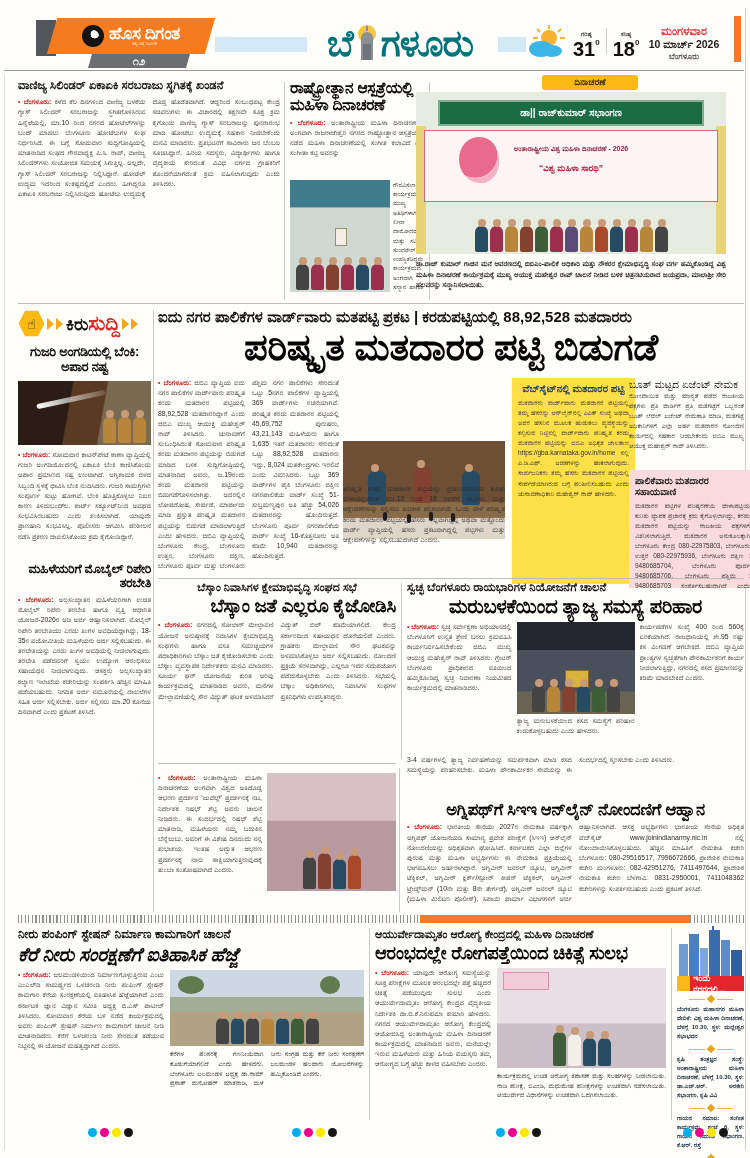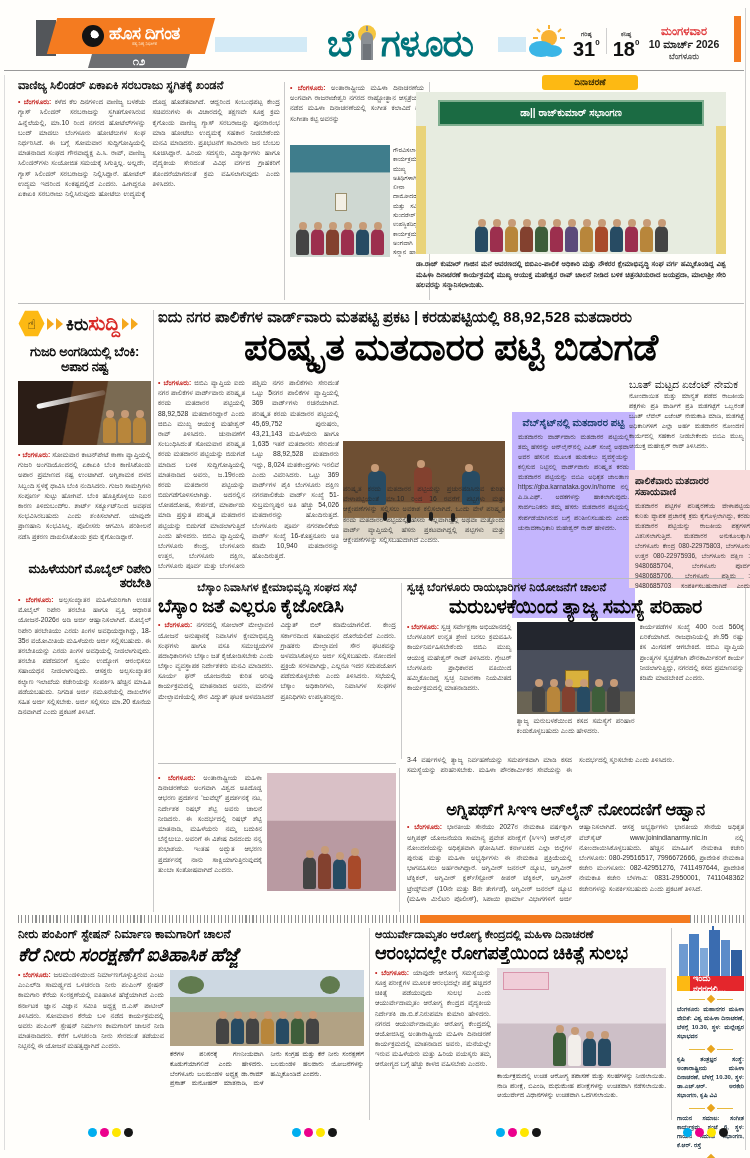--- a/index.html
+++ b/index.html
@@ -46,21 +46,21 @@
   .prow{position:absolute;left:0;right:0;bottom:2px;text-align:center;white-space:nowrap;}
   
   #hex{width:27px;height:27px;background:#fdb913;display:flex;align-items:center;justify-content:center;
        clip-path:polygon(26% 3%,74% 3%,98% 50%,74% 97%,26% 97%,2% 50%);font-size:14px;color:#111;}
   .chev{width:0;height:0;border-left:7px solid #f5a81c;border-top:6px solid transparent;border-bottom:6px solid transparent;margin-left:2px;}
   .kiru-a{color:#101010;font-weight:800;font-size:17px;}
   .kiru-b{color:#d92b27;font-weight:800;font-size:20px;}
   
   .softbox{padding:5px 6px;overflow:hidden;}
   .softbox .bx-h{font-weight:800;text-align:center;line-height:1.2;margin-bottom:3px;}
-  #webbox{background:#c4b5fd;margin-top:34px;} #webbox .bx-h{color:#1b3f6e;font-size:10px;}
+  #webbox{background:#fde047;} #webbox .bx-h{color:#1b3f6e;font-size:10px;}
   #helpbox{background:#f9dbdb;} #helpbox .bx-h{color:#161616;font-size:9.5px;text-align:left;}
   #boothbox .bx-h{color:#0d0d0d;font-size:10.5px;text-align:left;}
   .bx-b{font-size:6.5px;line-height:1.55;text-align:justify;color:#333;}
   
   #ev-tab{background:#fdb913;border-radius:3px;display:flex;align-items:center;justify-content:center;
           font-size:9px;font-weight:800;color:#3a2b00;}
   #ev-photo{background:#e7ece0;}
   #ev-banner{position:absolute;left:22px;right:22px;top:8px;height:22px;background:#1b6b43;border:2px solid #7fae8f;
              display:flex;align-items:center;justify-content:center;color:#fff;font-weight:800;font-size:10px;}
   #ev-back{position:absolute;left:8px;right:8px;top:38px;height:70px;background:#fdf4f6;border:1px solid #d96a7e;}
@@ -168,40 +168,45 @@
   <div class="abs" style="left:18px;top:79px;width:262px;">
     <div class="kick" style="font-size:11.5px;">ವಾಣಿಜ್ಯ ಸಿಲಿಂಡರ್ ಏಕಾಏಕಿ ಸರಬರಾಜು ಸ್ಥಗಿತಕ್ಕೆ ಖಂಡನೆ</div>
     <div class="bd c2" style="height:172px;margin-top:5px;">
       <span class="dl">• ಬೆಂಗಳೂರು:</span>
       <span>ಕಳೆದ ಕೆಲ ದಿನಗಳಿಂದ ವಾಣಿಜ್ಯ ಬಳಕೆಯ ಗ್ಯಾಸ್ ಸಿಲಿಂಡರ್ ಸರಬರಾಜನ್ನು ಸ್ಥಗಿತಗೊಳಿಸಿರುವ ಹಿನ್ನೆಲೆಯಲ್ಲಿ, ಮಾ.10 ರಿಂದ ನಗರದ ಹೋಟೆಲ್‌ಗಳನ್ನು ಬಂದ್ ಮಾಡಲು ಬೆಂಗಳೂರು ಹೋಟೆಲುಗಳ ಸಂಘ ನಿರ್ಧರಿಸಿದೆ. ಈ ಬಗ್ಗೆ ಸೋಮವಾರ ಸುದ್ದಿಗೋಷ್ಠಿಯಲ್ಲಿ ಮಾತನಾಡಿದ ಸಂಘದ ಗೌರವಾಧ್ಯಕ್ಷ ಪಿ.ಸಿ. ರಾವ್, ವಾಣಿಜ್ಯ ಸಿಲಿಂಡರ್‌ಗಳು ಸಂಯೋಜಿತ ಸಮಯಕ್ಕೆ ಸಿಗುತ್ತಿಲ್ಲ. ಅಲ್ಲದೇ, ಗ್ಯಾಸ್ ಸಿಲಿಂಡರ್ ಸರಬರಾಜನ್ನು ನಿಲ್ಲಿಸಿದ್ದಾರೆ. ಹೋಟೆಲ್ ಉದ್ಯಮ ಇದರಿಂದ ಸಂಕಷ್ಟದಲ್ಲಿದೆ ಎಂದರು. ಹೀಗಿದ್ದರೂ ಏಕಾಏಕಿ ಸರಬರಾಜು ನಿಲ್ಲಿಸಿರುವುದು ಹೋಟೆಲು ಉದ್ಯಮಕ್ಕೆ ದೊಡ್ಡ ಹೊಡೆತವಾಗಿದೆ. ಆದ್ದರಿಂದ ಸಂಬಂಧಪಟ್ಟ ಕೇಂದ್ರ ಸಚಿವರುಗಳು ಈ ವಿಚಾರದಲ್ಲಿ ತಕ್ಷಣವೇ ಸೂಕ್ತ ಕ್ರಮ ಕೈಗೊಂಡು ವಾಣಿಜ್ಯ ಗ್ಯಾಸ್ ಸರಬರಾಜನ್ನು ಪುನರಾರಂಭ ಮಾಡಿ ಹೋಟೆಲು ಉದ್ಯಮಕ್ಕೆ ಸಹಕಾರ ನೀಡಬೇಕೆಂದು ಮನವಿ ಮಾಡಿದರು. ಪ್ರತಿಭಟನೆಗೆ ಸಾವಿರಾರು ಜನ ಬೆಂಬಲ ಸೂಚಿಸಿದ್ದಾರೆ. ಹಿರಿಯ ಸದಸ್ಯರು, ವಿದ್ಯಾರ್ಥಿಗಳು ಹಾಗೂ ವೈದ್ಯಕೀಯ ಸೇರಿದಂತೆ ವಿವಿಧ ವರ್ಗದ ಗ್ರಾಹಕರಿಗೆ ತೊಂದರೆಯಾಗದಂತೆ ಕ್ರಮ ವಹಿಸಲಾಗುವುದು ಎಂದು ತಿಳಿಸಿದರು.</span>
     </div>
   </div>
   <div class="vr" style="left:284px;top:82px;height:218px;"></div>
 
   <div class="abs" style="left:290px;top:79px;width:134px;">
+    <div class="hl" style="font-size:15.5px;">ರಾಷ್ಟ್ರೋತ್ಥಾನ ಆಸ್ಪತ್ರೆಯಲ್ಲಿ ಮಹಿಳಾ ದಿನಾಚರಣೆ</div>
     <div class="bd" style="height:60px;margin-top:4px;">
       <span class="dl">• ಬೆಂಗಳೂರು:</span>
       <span>ಅಂತಾರಾಷ್ಟ್ರೀಯ ಮಹಿಳಾ ದಿನಾಚರಣೆಯ ಅಂಗವಾಗಿ ರಾಜರಾಜೇಶ್ವರಿ ನಗರದ ರಾಷ್ಟ್ರೋತ್ಥಾನ ಆಸ್ಪತ್ರೆಯಲ್ಲಿ ನಡೆದ ಮಹಿಳಾ ದಿನಾಚರಣೆಯಲ್ಲಿ ಸಂಗೀತ ಕಲಾವಿದೆ ಡಾ. ಸಂಗೀತಾ ಕಟ್ಟಿ ಅವರನ್ನು</span>
     </div>
     <div style="display:flex;gap:3px;margin-top:2px;">
       <div class="photo" id="ph-rash" style="width:100px;height:112px;flex:0 0 auto;">
         <span class="award" style="left:45px;top:48px;"></span>
         <span class="prow"><span class="person ph"></span><span class="person pc"></span><span class="person pa"></span><span class="person pc"></span><span class="person pb"></span><span class="person pc"></span></span>
       </div>
       <div class="bd" style="width:30px;height:112px;font-size:6.2px;">ಗೌರವಿಸಲಾಯಿತು. ಕಾರ್ಯಕ್ರಮದಲ್ಲಿ ಮುಖ್ಯ ಅತಿಥಿಗಳಾಗಿ ಲೀನಾ ದಾಮೋದರ್ ಮತ್ತು ಸವಿತಾ ಸುಂದರೇಶ್ ಉಪಸ್ಥಿತರಿದ್ದರು. ಕಾರ್ಯಕ್ರಮದ ಅಂಗವಾಗಿ ಸನ್ಮಾನ ಹಾಗೂ ಸಾಂಸ್ಕೃತಿಕ ಕಾರ್ಯಕ್ರಮಗಳು ನಡೆದವು. ಆರೋಗ್ಯ ಸೇವಾ ಕ್ಷೇತ್ರದಲ್ಲಿ ಮಹಿಳೆಯರ ಸೇವೆ ಸ್ಮರಣೀಯ ಎಂದು ಬಣ್ಣಿಸಿದರು.</div>
     </div>
   </div>
   <div class="vr" style="left:429px;top:82px;height:218px;"></div>
 
   <div class="abs" style="left:416px;top:75px;width:310px;height:230px;">
     <div class="abs" id="ev-tab" style="left:126px;top:0;width:96px;height:15px;">ದಿನಾಚರಣೆ</div>
     <div class="abs photo" id="ev-photo" style="left:0;top:17px;width:310px;height:162px;">
       <div id="ev-side-l"></div>
       <div id="ev-side-r"></div>
       <div id="ev-banner">ಡಾ|| ರಾಜ್‌ಕುಮಾರ್ ಸಭಾಂಗಣ</div>
+      <div id="ev-back">
+        <div class="ev-line" style="font-size:7px;margin-top:14px;">ಅಂತಾರಾಷ್ಟ್ರೀಯ ವಿಶ್ವ ಮಹಿಳಾ ದಿನಾಚರಣೆ - 2026</div>
+        <div class="ev-line" style="font-size:8.5px;color:#b1203c;margin-top:10px;">“ವಿಶ್ವ ಮಹಿಳಾ ಸಾರಥಿ”</div>
+      </div>
       <span class="prow"><span class="person pb"></span><span class="person pc"></span><span class="person pd"></span><span class="person pa"></span><span class="person pe"></span><span class="person pc"></span><span class="person pf"></span><span class="person pd"></span><span class="person pg"></span><span class="person pb"></span><span class="person pc"></span><span class="person pd"></span><span class="person ph"></span></span>
     </div>
     <div class="abs bd" style="left:0;top:184px;width:310px;height:44px;font-size:7px;font-weight:600;">ಡಾ.ರಾಜ್ ಕುಮಾರ್ ಗಾಜಿನ ಮನೆ ಆವರಣದಲ್ಲಿ ಬಿಬಿಎಂ-ಪಾಲಿಕೆ ಅಧಿಕಾರಿ ಮತ್ತು ನೌಕರರ ಕ್ಷೇಮಾಭಿವೃದ್ಧಿ ಸಂಘ ವರ್ಗ ಹಮ್ಮಿಕೊಂಡಿದ್ದ ವಿಶ್ವ ಮಹಿಳಾ ದಿನಾಚರಣೆ ಕಾರ್ಯಕ್ರಮಕ್ಕೆ ಮುಖ್ಯ ಆಯುಕ್ತ ಮಹೇಶ್ವರ ರಾವ್ ಚಾಲನೆ ನೀಡಿದ ಬಳಿಕ ಚಿತ್ರನಟಿಯರಾದ ಜಯಪ್ರದಾ, ಮಾಲಾಶ್ರೀ ಸೇರಿ ಹಲವರನ್ನು ಸನ್ಮಾನಿಸಲಾಯಿತು.</div>
   </div>
   <div class="hr" style="left:18px;top:303px;width:726px;"></div>
 
   <div class="abs" style="left:18px;top:310px;width:133px;">
     <div style="display:flex;align-items:center;">
       <span id="hex">☝</span>
       <span class="chev"></span>
@@ -259,21 +264,21 @@
   <div class="abs" style="left:18px;top:562px;width:133px;">
     <div class="hl" style="font-size:12.5px;text-align:right;">ಮಹಿಳೆಯರಿಗೆ ಮೊಬೈಲ್ ರಿಪೇರಿ ತರಬೇತಿ</div>
     <div class="bd" style="height:300px;margin-top:5px;">
       <span class="dl">• ಬೆಂಗಳೂರು:</span>
       <span>ಅಲ್ಪಸಂಖ್ಯಾತರ ಮಹಿಳೆಯರಿಗಾಗಿ ಉಚಿತ ಮೊಬೈಲ್ ರಿಪೇರಿ ತರಬೇತಿ ಹಾಗೂ ವೃತ್ತಿ ಆಧಾರಿತ ಯೋಜನೆ-2026ರ ಅಡಿ ಅರ್ಜಿ ಆಹ್ವಾನಿಸಲಾಗಿದೆ. ಮೊಬೈಲ್ ರಿಪೇರಿ ತರಬೇತಿಯು ಎರಡು ತಿಂಗಳ ಅವಧಿಯದ್ದಾಗಿದ್ದು, 18-35ರ ವಯೋಮಿತಿಯ ಮಹಿಳೆಯರು ಅರ್ಜಿ ಸಲ್ಲಿಸಬಹುದು. ಈ ತರಬೇತಿಯನ್ನು ಎರಡು ತಿಂಗಳ ಅವಧಿಯಲ್ಲಿ ನೀಡಲಾಗುವುದು. ತರಬೇತಿ ಪಡೆದವರಿಗೆ ಸ್ವಯಂ ಉದ್ಯೋಗ ಆರಂಭಿಸಲು ಸಹಾಯಧನ ನೀಡಲಾಗುವುದು. ಆಸಕ್ತರು ಅಲ್ಪಸಂಖ್ಯಾತರ ಕಲ್ಯಾಣ ಇಲಾಖೆಯ ಕಚೇರಿಯನ್ನು ಸಂಪರ್ಕಿಸಿ ಹೆಚ್ಚಿನ ಮಾಹಿತಿ ಪಡೆಯಬಹುದು. ನಿಗದಿತ ಅರ್ಜಿ ನಮೂನೆಯಲ್ಲಿ ದಾಖಲೆಗಳ ಸಹಿತ ಅರ್ಜಿ ಸಲ್ಲಿಸಬೇಕು. ಅರ್ಜಿ ಸಲ್ಲಿಸಲು ಮಾ.20 ಕೊನೆಯ ದಿನವಾಗಿದೆ ಎಂದು ಪ್ರಕಟಣೆ ತಿಳಿಸಿದೆ.</span>
     </div>
   </div>
 
   <div class="abs" style="left:158px;top:581px;width:238px;">
     <div class="kick" style="font-size:11px;text-align:center;">ಬೆಸ್ಕಾಂ ನಿವಾಸಿಗಳ ಕ್ಷೇಮಾಭಿವೃದ್ಧಿ ಸಂಘದ ಸಭೆ</div>
-    <div class="hl" style="font-size:18.5px;text-align:left;margin-top:2px;">ಬೆಸ್ಕಾಂ ಜತೆ ಎಲ್ಲರೂ ಕೈಜೋಡಿಸಿ</div>
+    <div class="hl" style="font-size:18.5px;text-align:right;margin-top:2px;">ಬೆಸ್ಕಾಂ ಜತೆ ಎಲ್ಲರೂ ಕೈಜೋಡಿಸಿ</div>
     <div class="bd c2" style="height:128px;margin-top:4px;">
       <span class="dl">• ಬೆಂಗಳೂರು:</span>
       <span>ನಗರದಲ್ಲಿ ಸೋಲಾರ್ ಮೇಲ್ಛಾವಣಿ ಯೋಜನೆ ಅನುಷ್ಠಾನಕ್ಕೆ ನಿವಾಸಿಗಳ ಕ್ಷೇಮಾಭಿವೃದ್ಧಿ ಸಂಘಗಳು ಹಾಗೂ ವಸತಿ ಸಮುಚ್ಚಯಗಳ ಪದಾಧಿಕಾರಿಗಳು ಬೆಸ್ಕಾಂ ಜತೆ ಕೈಜೋಡಿಸಬೇಕು ಎಂದು ಬೆಸ್ಕಾಂ ವ್ಯವಸ್ಥಾಪಕ ನಿರ್ದೇಶಕರು ಮನವಿ ಮಾಡಿದರು. ಸೂರ್ಯ ಘರ್ ಯೋಜನೆಯ ಕುರಿತ ಅರಿವು ಕಾರ್ಯಕ್ರಮದಲ್ಲಿ ಮಾತನಾಡಿದ ಅವರು, ಮನೆಗಳ ಮೇಲ್ಛಾವಣಿಯಲ್ಲಿ ಸೌರ ವಿದ್ಯುತ್ ಘಟಕ ಅಳವಡಿಸಿದರೆ ವಿದ್ಯುತ್ ಬಿಲ್ ಕಡಿಮೆಯಾಗಲಿದೆ. ಕೇಂದ್ರ ಸರ್ಕಾರದಿಂದ ಸಹಾಯಧನ ದೊರೆಯಲಿದೆ ಎಂದರು. ಗ್ರಾಹಕರು ಮೇಲ್ಛಾವಣಿ ಸೌರ ಘಟಕವನ್ನು ಅಳವಡಿಸಿಕೊಳ್ಳಲು ಅರ್ಜಿ ಸಲ್ಲಿಸಬಹುದು. ನೋಂದಣಿ ಪ್ರಕ್ರಿಯೆ ಸರಳವಾಗಿದ್ದು, ಎಲ್ಲರೂ ಇದರ ಸದುಪಯೋಗ ಪಡೆದುಕೊಳ್ಳಬೇಕು ಎಂದು ತಿಳಿಸಿದರು. ಸಭೆಯಲ್ಲಿ ಬೆಸ್ಕಾಂ ಅಧಿಕಾರಿಗಳು, ನಿವಾಸಿಗಳ ಸಂಘಗಳ ಪ್ರತಿನಿಧಿಗಳು ಉಪಸ್ಥಿತರಿದ್ದರು.</span>
     </div>
   </div>
   <div class="vr" style="left:401px;top:583px;height:176px;"></div>
 
   <div class="abs" style="left:407px;top:581px;width:337px;">
     <div class="kick" style="font-size:11.5px;">ಸ್ವಚ್ಛ ಬೆಂಗಳೂರು ರಾಯಭಾರಿಗಳ ನಿಯೋಜನೆಗೆ ಚಾಲನೆ</div>
     <div class="hl" style="font-size:19.5px;text-align:center;margin-top:2px;">ಮರುಬಳಕೆಯಿಂದ ತ್ಯಾಜ್ಯ ಸಮಸ್ಯೆ ಪರಿಹಾರ</div>

